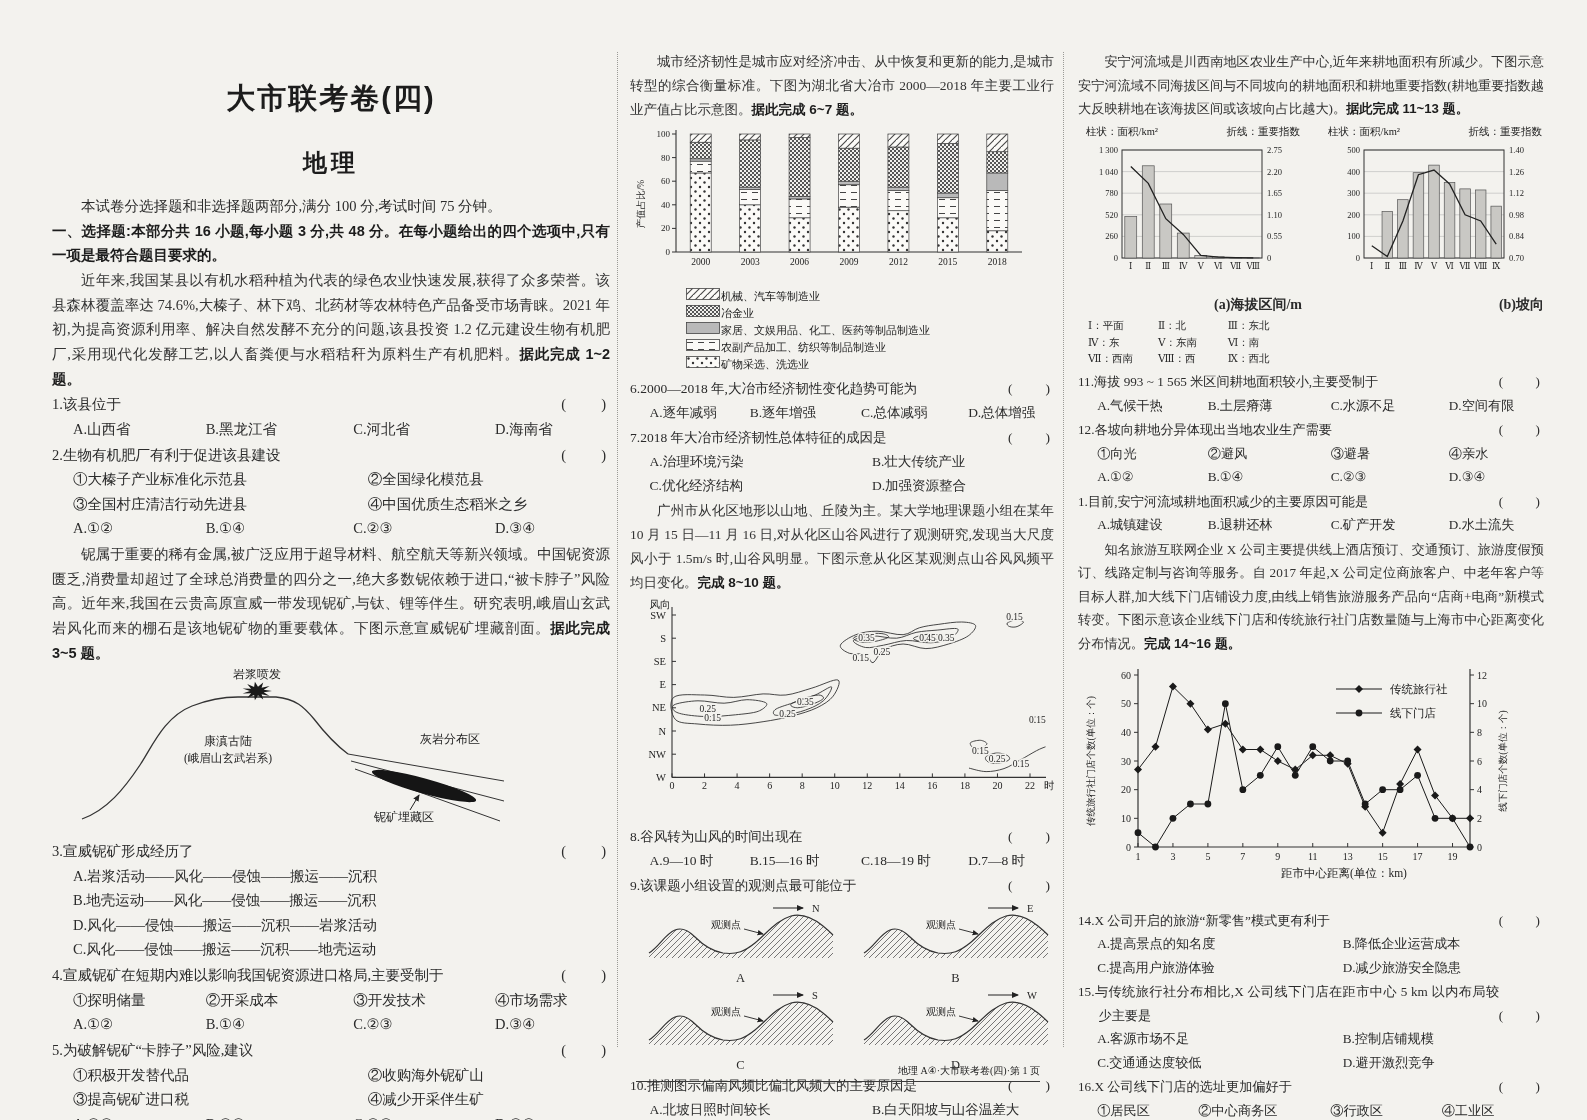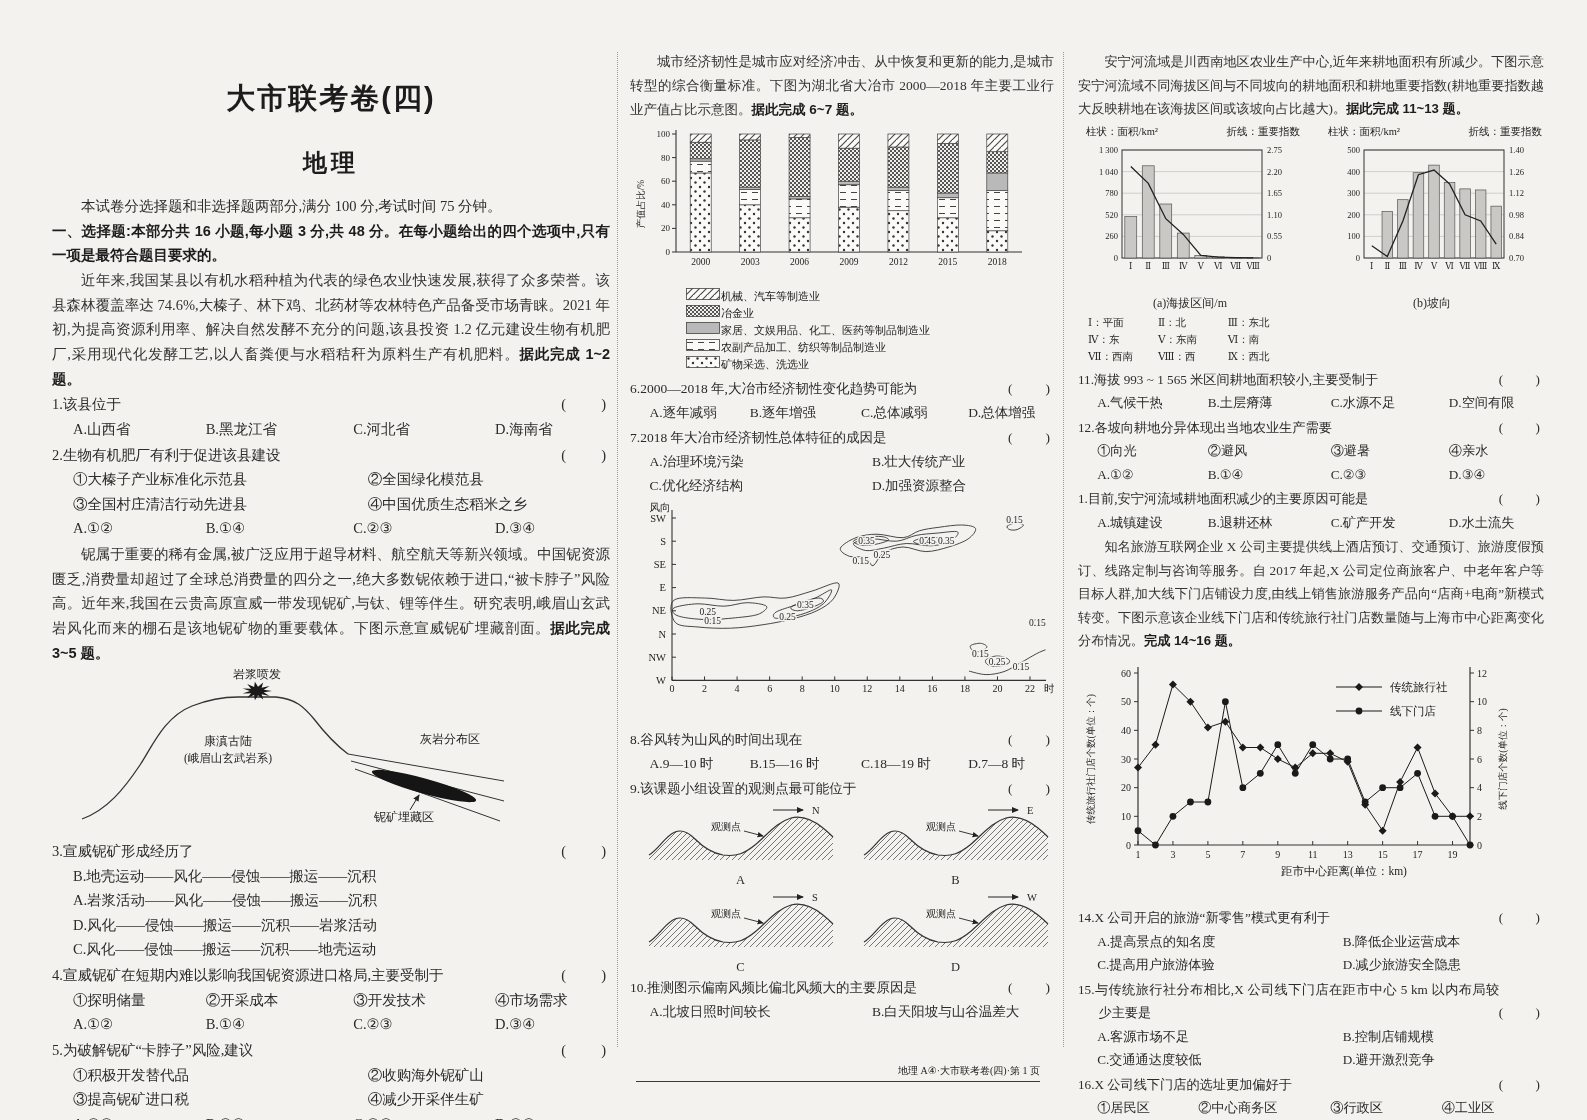--- a/index.html
+++ b/index.html
@@ -28,21 +28,21 @@
   .o4t{grid-template-columns:0.95fr 1.25fr 1.05fr 1fr;}
   .o2{grid-template-columns:1.2fr 1fr;}
   .o1{grid-template-columns:1fr;}
   .opts span{white-space:nowrap;overflow:hidden;}
   .fig{margin:4px 0;}
   .legend{font-size:11px;line-height:1.55;margin:2px 0 2px 56px;color:#222;}
   .legend .row{display:flex;align-items:flex-start;gap:1px;}
   .charts2{display:flex;justify-content:space-between;margin-top:4px;}
   .combo{width:224px;}
   .combo-head{display:flex;justify-content:space-between;font-size:10.5px;padding:0 2px 0 8px;line-height:1.3;color:#1c1c1c;}
-  .xlab{text-align:center;font-size:12px;line-height:1.3;margin-top:-2px;}
+  .xlab{text-align:right;font-size:14px;line-height:1.3;margin-top:-2px;font-weight:bold;}
   .legend2{display:flex;margin:4px 0 2px 0;font-size:10.5px;line-height:1.6;}
   .leg-a{width:58%;display:grid;grid-template-columns:1fr 1.1fr 1.1fr;column-gap:2px;}
   .leg-b{width:42%;display:grid;grid-template-columns:1fr 1fr 1fr;column-gap:14px;padding-left:10px;}
   .leg-a span,.leg-b span{white-space:nowrap;}
   .terrain-grid{display:grid;grid-template-columns:1fr 1fr;column-gap:18px;row-gap:2px;padding:2px 0 0 12px;}
   .tpanel{text-align:center;}
   .tpanel .plabel{font-size:12.5px;line-height:1.2;}
   .footer{position:absolute;left:636px;bottom:38px;width:404px;text-align:right;font-size:10px;
         padding-bottom:3px;border-bottom:1.6px solid #3a3a3a;color:#1c1c1c;}
   svg text{font-family:"Liberation Serif","DejaVu Serif",serif;}
@@ -129,22 +129,22 @@
           <text x="176" y="76" font-size="12" text-anchor="middle" fill="#1e1e1e">康滇古陆</text>
           <text x="176" y="93" font-size="11.5" text-anchor="middle" fill="#1e1e1e">(峨眉山玄武岩系)</text>
           <text x="398" y="74" font-size="12" text-anchor="middle" fill="#1e1e1e">灰岩分布区</text>
           <text x="352" y="152" font-size="12" text-anchor="middle" fill="#1e1e1e">铌矿埋藏区</text>
           <line x1="358" y1="141" x2="367" y2="126" stroke="#222" stroke-width="1" marker-end="url(#arr)"></line>
         </svg></div>
 
     <div class="q">
       <div class="stem"><span>3.宣威铌矿形成经历了</span><span class="bracket">(　　)</span></div>
       <div class="opts o1">
+          <span>A.岩浆活动——风化——侵蚀——搬运——沉积</span>
           <span>B.地壳运动——风化——侵蚀——搬运——沉积</span>
-          <span>A.岩浆活动——风化——侵蚀——搬运——沉积</span>
           <span>D.风化——侵蚀——搬运——沉积——岩浆活动</span>
           <span>C.风化——侵蚀——搬运——沉积——地壳运动</span>
         </div>
     </div>
     <div class="q">
       <div class="stem"><span>4.宣威铌矿在短期内难以影响我国铌资源进口格局,主要受制于</span><span class="bracket">(　　)</span></div>
       <div class="opts o4">
           <span>①探明储量</span>
           <span>②开采成本</span>
           <span>③开发技术</span>
@@ -283,20 +283,21 @@
     <div class="q">
       <div class="stem"><span>7.2018 年大冶市经济韧性总体特征的成因是</span><span class="bracket">(　　)</span></div>
       <div class="opts o2">
           <span>A.治理环境污染</span>
           <span>B.壮大传统产业</span>
           <span>C.优化经济结构</span>
           <span>D.加强资源整合</span>
         </div>
     </div>
 
+    <p class="scenario"><span>广州市从化区地形以山地、丘陵为主。某大学地理课题小组在某年 10 月 15 日—11 月 16 日,对从化区山谷风进行了观测研究,发现当大尺度风小于 1.5m/s 时,山谷风明显。下图示意从化区某观测点山谷风风频平均日变化。</span><b>完成 8~10 题。</b></p>
 
     <div class="fig" id="c-contour"><svg width="424" height="214">
           <text x="30" y="9" font-size="10.5" text-anchor="middle" fill="#1e1e1e">风向</text>
           <line x1="42" y1="8" x2="42" y2="178.4" stroke="#333" stroke-width="1.1"></line>
           <line x1="42" y1="178.4" x2="416" y2="178.4" stroke="#333" stroke-width="1.1"></line>
           <line x1="42" y1="16" x2="46" y2="16" stroke="#333" stroke-width="1"></line>
           <text x="36" y="19.5" font-size="10.5" text-anchor="end" fill="#1e1e1e">SW</text>
           <line x1="42" y1="39.2" x2="46" y2="39.2" stroke="#333" stroke-width="1"></line>
           <text x="36" y="42.7" font-size="10.5" text-anchor="end" fill="#1e1e1e">S</text>
           <line x1="42" y1="62.4" x2="46" y2="62.4" stroke="#333" stroke-width="1"></line>

